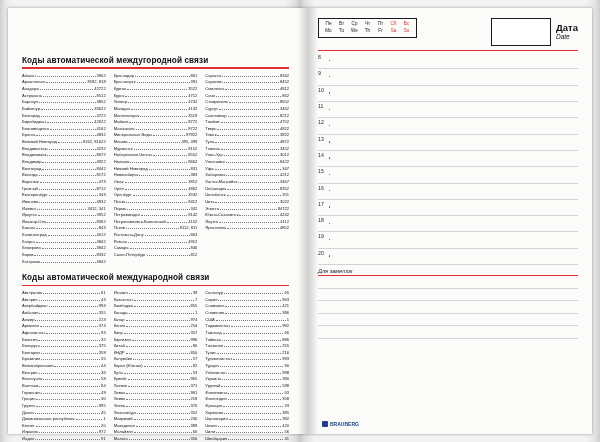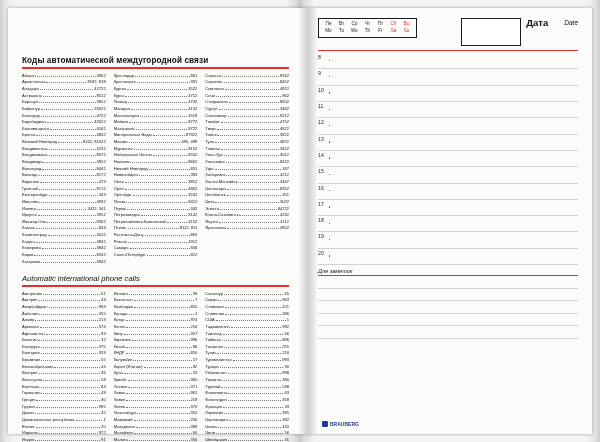--- a/index.html
+++ b/index.html
@@ -72,21 +72,21 @@
   .weekrow div{
     width:13px;text-align:center;font-size:4.6px;line-height:1.5;color:#1a1a1a;
   }
   .weekrow .we{color:#e03030;}
   .datebox{
     margin-left:auto;display:flex;align-items:stretch;gap:5px;
   }
   .datefield{
     width:58px;height:26px;border:0.8px solid #1a1a1a;background:#fff;
   }
-  .datelabel{display:flex;flex-direction:row;justify-content:center;gap:16px;}
+  .datelabel{display:flex;flex-direction:column;justify-content:center;}
   .datelabel .d1{font-size:9.5px;font-weight:bold;color:#111;line-height:1;}
   .datelabel .d2{font-size:6.5px;font-style:italic;color:#111;line-height:1.4;}
   .redline{height:1.2px;background:#e03030;margin:4px 0 2px 0;}
   .hours{margin-top:1px;}
   .hr{
     position:relative;height:15.3px;border-bottom:0.5px solid #d2d2d2;
   }
   .hr .hnum{
     position:absolute;left:0;top:1px;font-size:5.2px;color:#2a2a2a;
   }
@@ -527,21 +527,21 @@
                 <span class="dots"></span>
                 <span class="cd">4852</span>
               </div>
             </div>
           </div>
       </div>
 
       <div class="block-gap"></div>
 
       <div>
-        <div class="sect-sub">Automatic international phone calls</div>
+        <div class="sect-title">Коды автоматической международной связи</div>
         <div class="rule"></div>
         <div class="cols" id="sect2cols">
             <div class="col">
               <div class="row">
                 <span class="nm">Австралия</span>
                 <span class="dots"></span>
                 <span class="cd">61</span>
               </div>
               <div class="row">
                 <span class="nm">Австрия</span>

